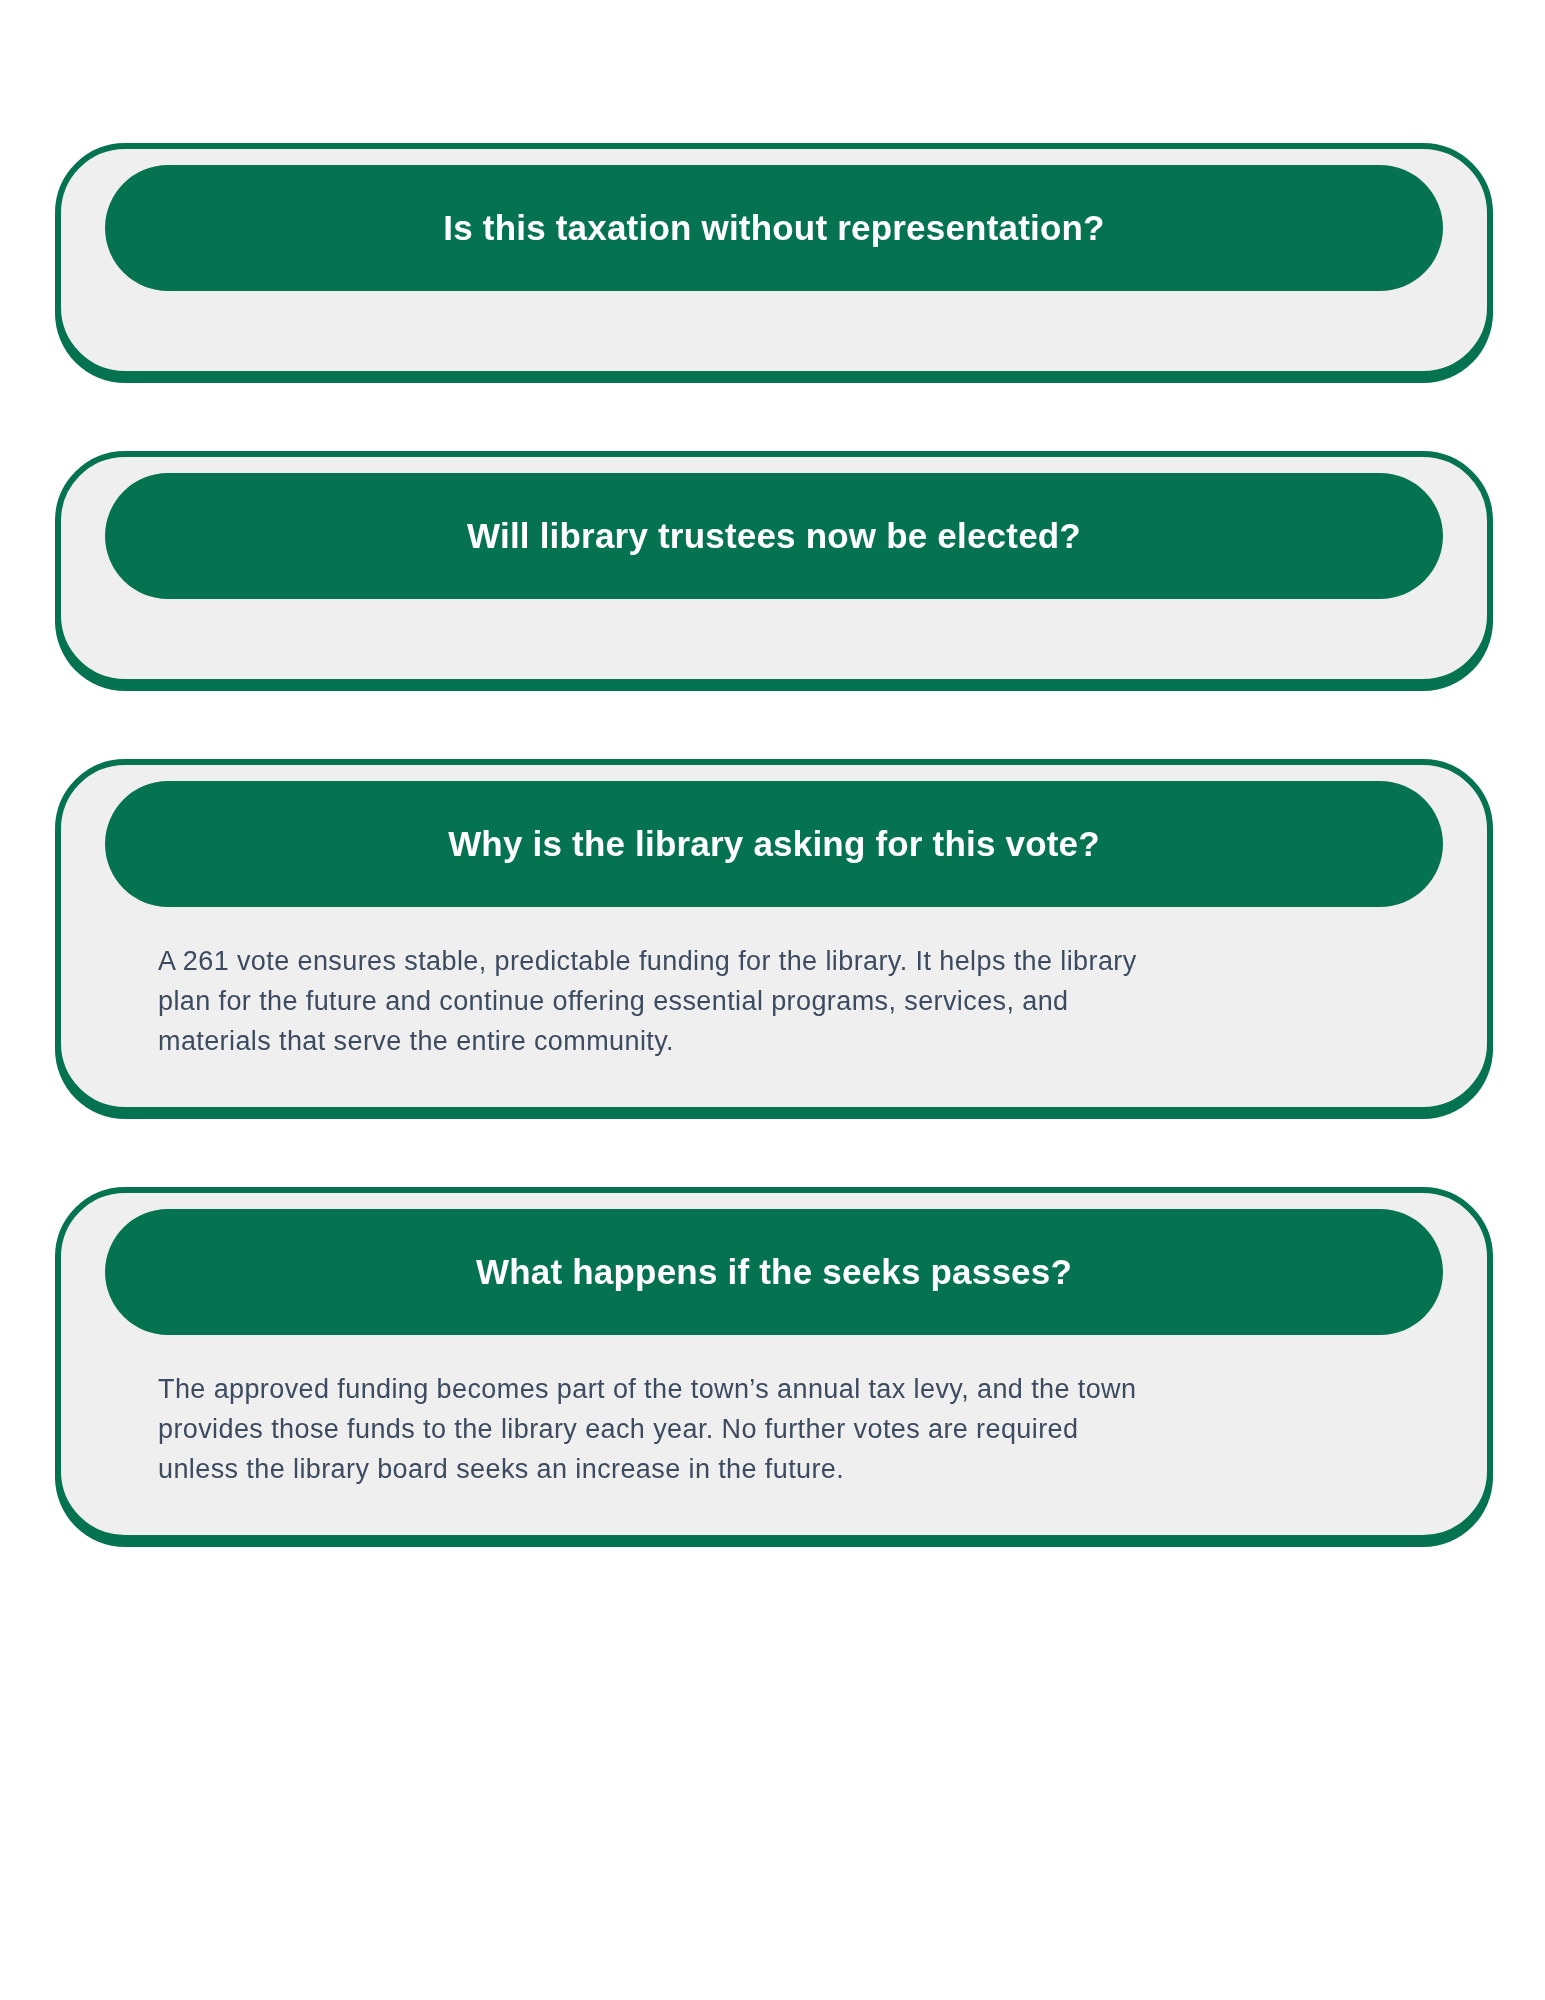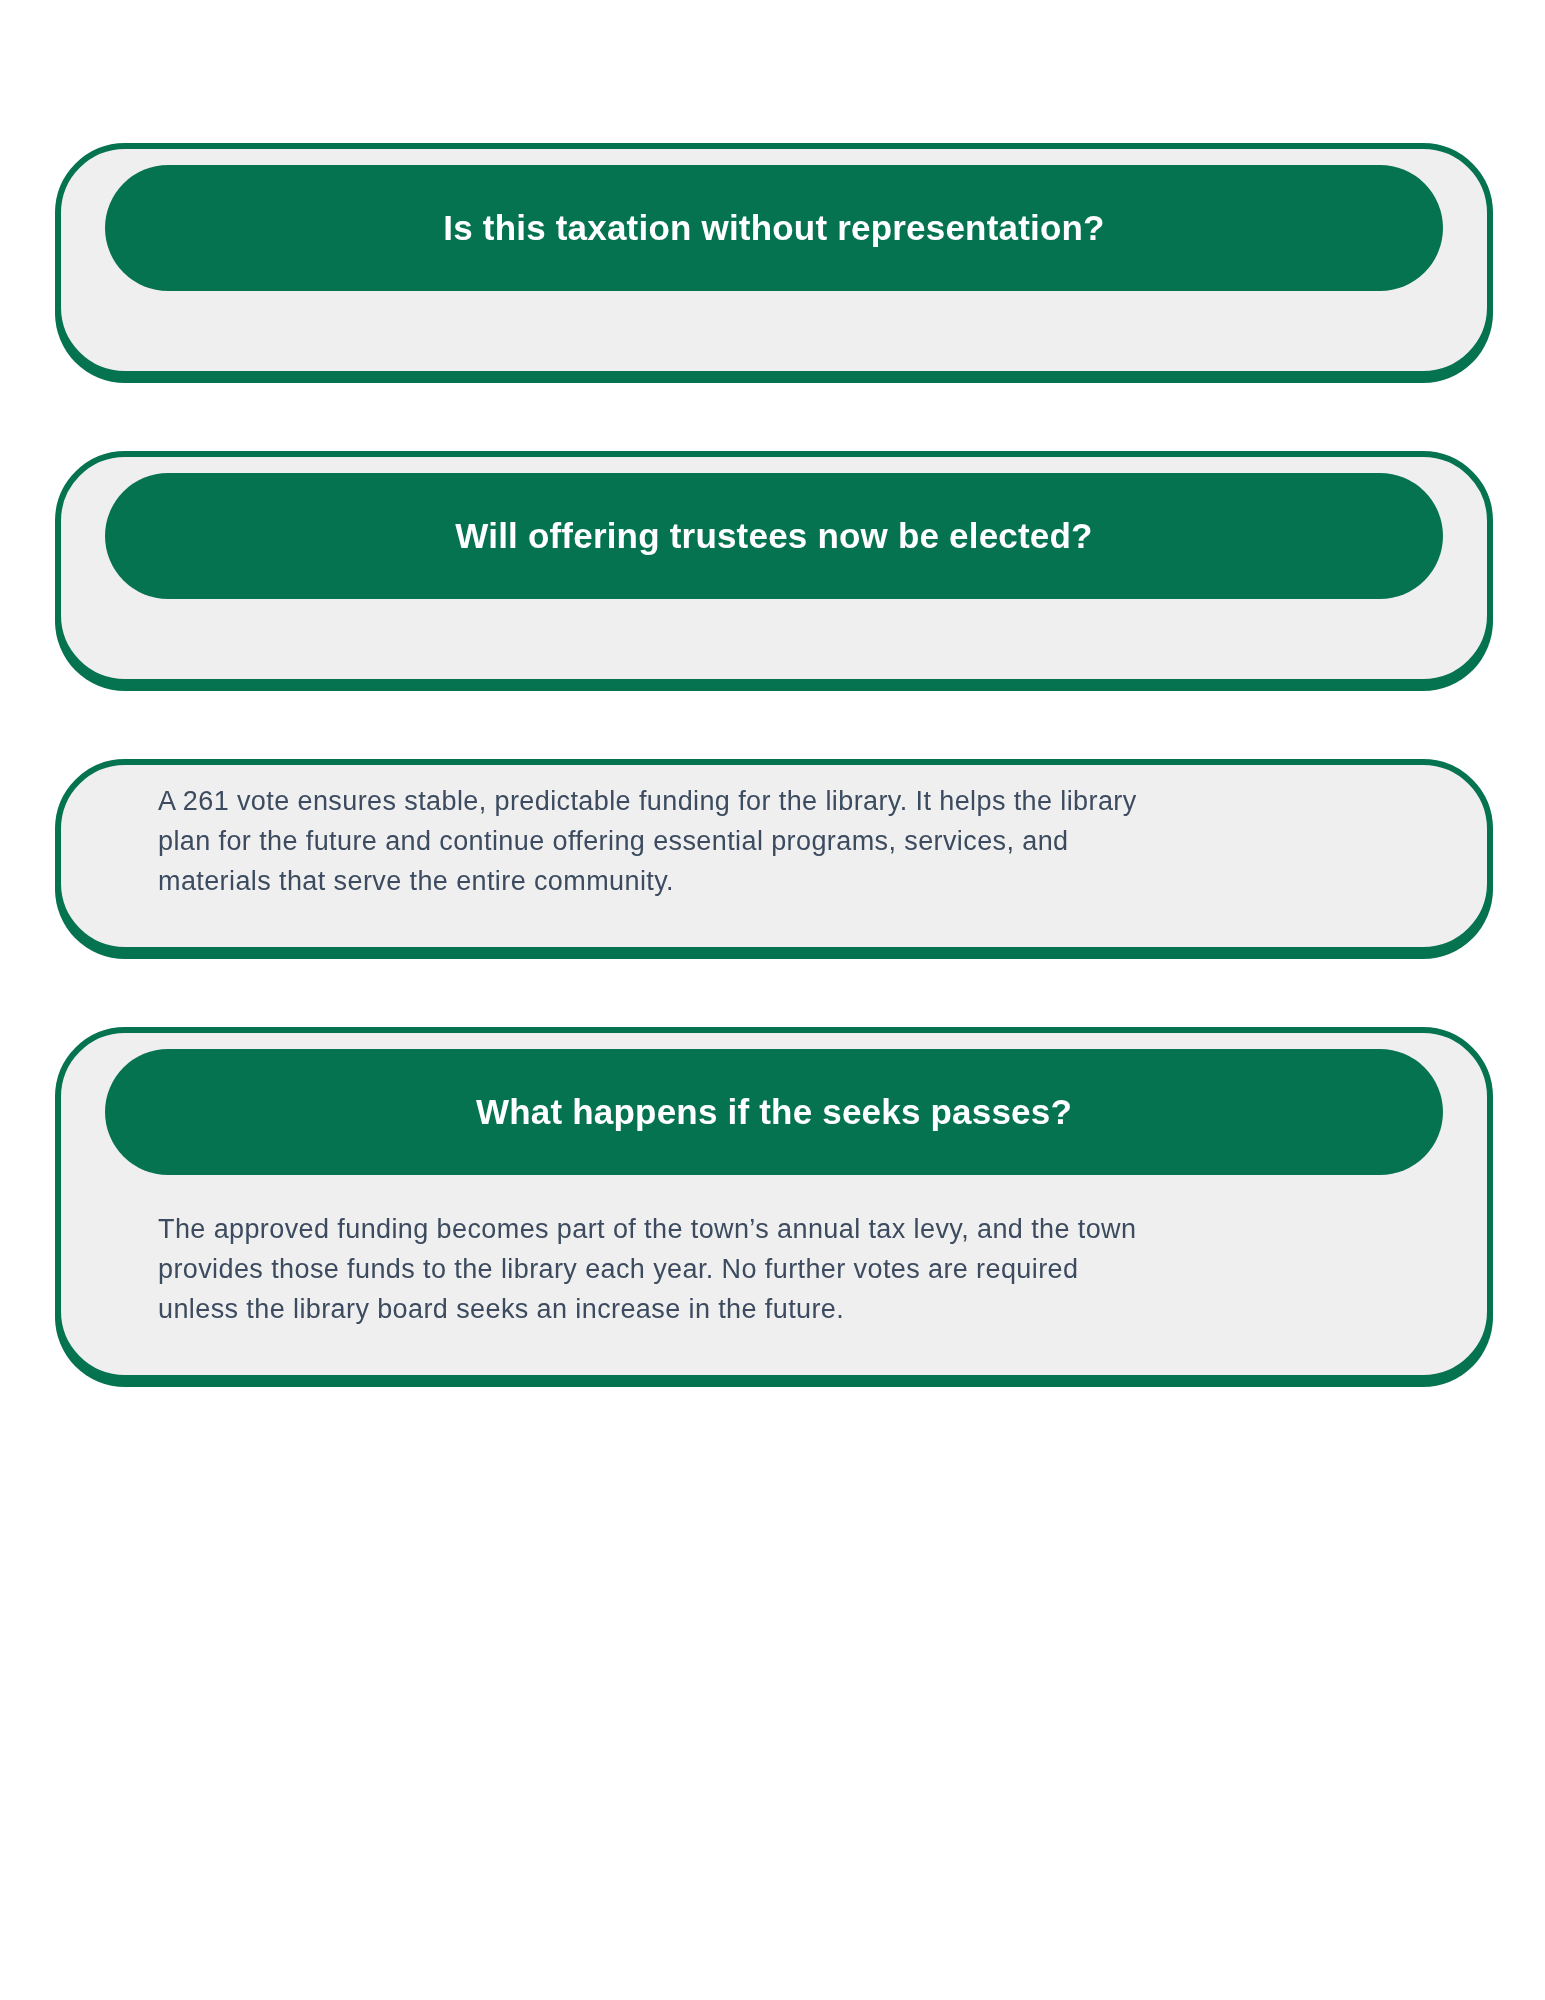--- a/index.html
+++ b/index.html
@@ -67,25 +67,28 @@
   <div class="faq-list">
 
     <section class="card">
       <div class="pill">
         <h2 class="question">Is this taxation without representation?</h2>
       </div>
     </section>
 
     <section class="card">
       <div class="pill">
-        <h2 class="question">Will offering trustees now be elected?</h2>
+        <h2 class="question">Will library trustees now be elected?</h2>
       </div>
     </section>
 
     <section class="card">
+      <div class="pill">
+        <h2 class="question">Why is the library asking for this vote?</h2>
+      </div>
       <p class="answer">A 261 vote ensures stable, predictable funding for the library. It helps the library
 plan for the future and continue offering essential programs, services, and
 materials that serve the entire community.</p>
     </section>
 
     <section class="card">
       <div class="pill">
         <h2 class="question">What happens if the seeks passes?</h2>
       </div>
       <p class="answer">The approved funding becomes part of the town’s annual tax levy, and the town

